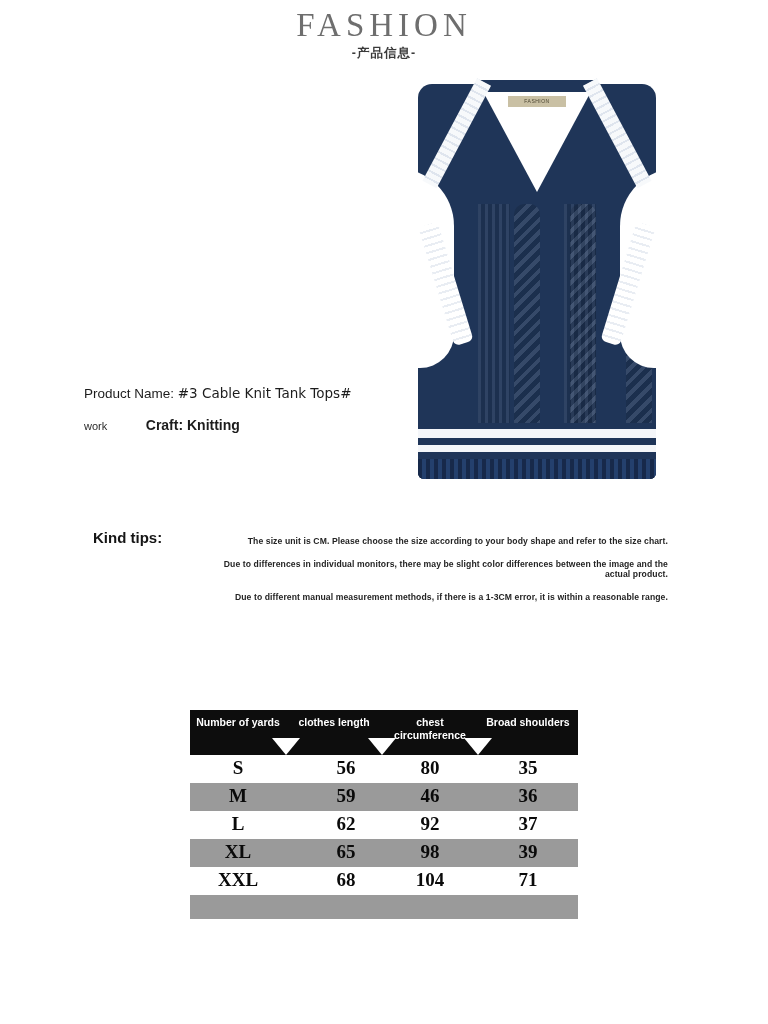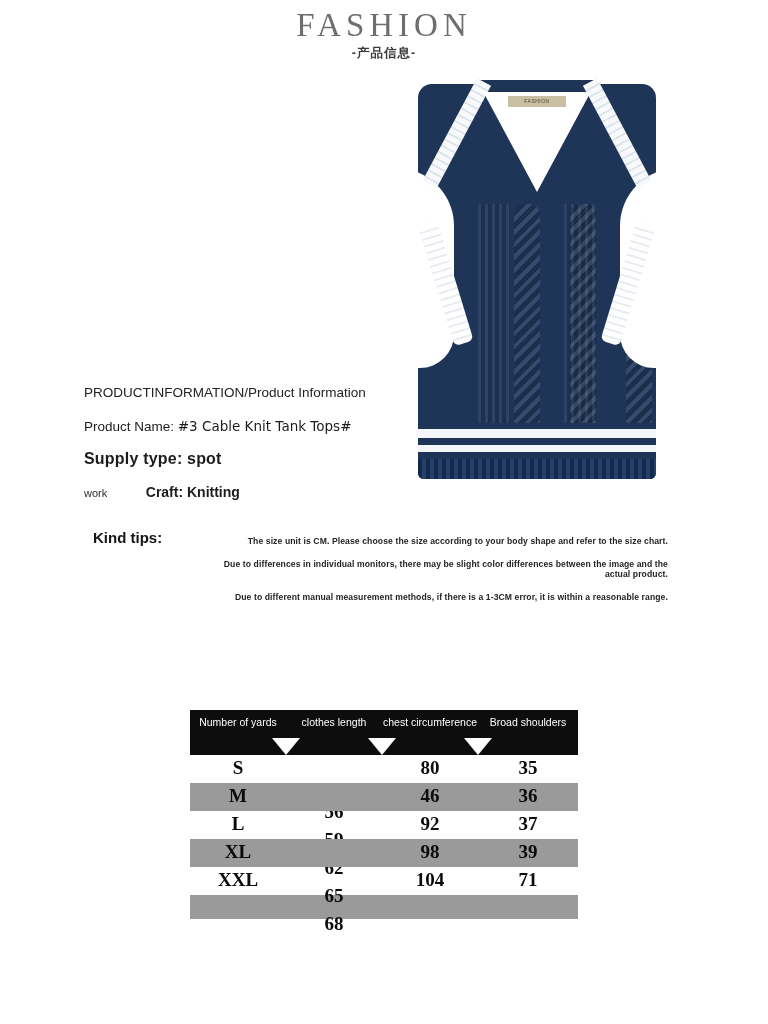--- a/index.html
+++ b/index.html
@@ -240,21 +240,21 @@
     position: relative;
     height: 45px;
     background: #0d0d0d;
   }
   .st-head .cell {
     position: absolute;
     top: 0;
     height: 45px;
     color: #ffffff;
     font-size: 10.5px;
-    font-weight: 400;
+    font-weight: 700;
     text-align: center;
     line-height: 13px;
     padding-top: 6px;
     box-sizing: border-box;
   }
   .st-head .c0 { left: 0;    width: 96px; }
   .st-head .c1 { left: 96px; width: 96px; }
   .st-head .c2 { left: 192px;width: 96px; }
   .st-head .c3 { left: 288px;width: 100px; }
   
@@ -280,21 +280,21 @@
     top: 0;
     height: 28px;
     line-height: 26px;
     text-align: center;
     font-family: "Liberation Serif", serif;
     font-size: 19px;
     font-weight: 700;
     color: #0a0a0a;
   }
   .st-row .c0 { left: 0;    width: 96px; }
-  .st-row .c1 { left: 96px; width: 96px; margin-top: 44px; }
+  .st-row .c1 { left: 108px; width: 96px; }
   .st-row .c2 { left: 192px;width: 96px; }
   .st-row .c3 { left: 288px;width: 100px; }
   .st-foot {
     height: 24px;
     background: #9a9a9a;
   }
 </style>
 </head>
 <body>
 
@@ -325,28 +325,26 @@
   <div class="hem">
     <div class="stripe s1"></div>
     <div class="stripe s2"></div>
     <div class="rib"></div>
   </div>
 
   <div class="tag">FASHION</div>
 </div>
 
 <div class="info">
-  <div class="info-heading">PRODUCTINFORMATION/Product Information</div>
 
   <div class="info-line">
     <span>Product Name:</span>
     <span class="tofu">#3 Cable Knit Tank Tops#</span>
   </div>
 
-  <div class="info-line big">Supply type: spot</div>
 
   <div class="info-line">
     <span class="small-pre">work</span>
     <span class="craft">Craft: Knitting</span>
   </div>
 </div>
 
 <div class="tips-label">Kind tips:</div>
 <div class="tips-lines">
   <div>The size unit is CM. Please choose the size according to your body shape and refer to the size chart.</div>

